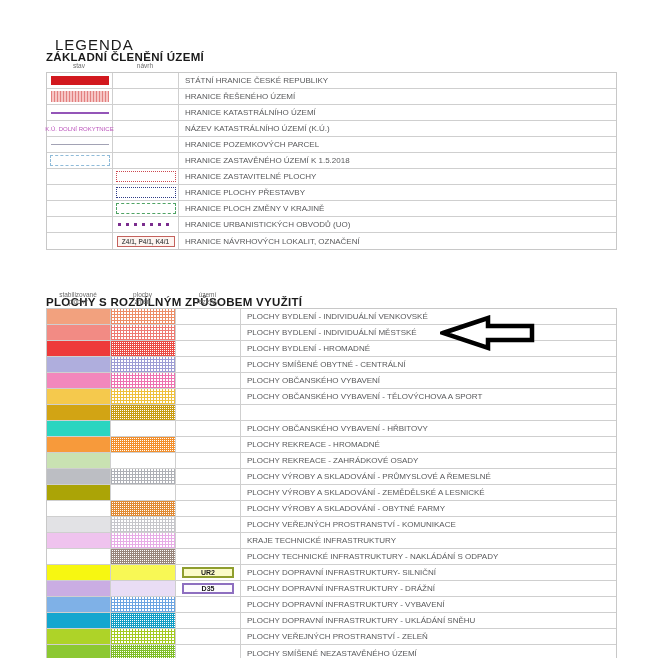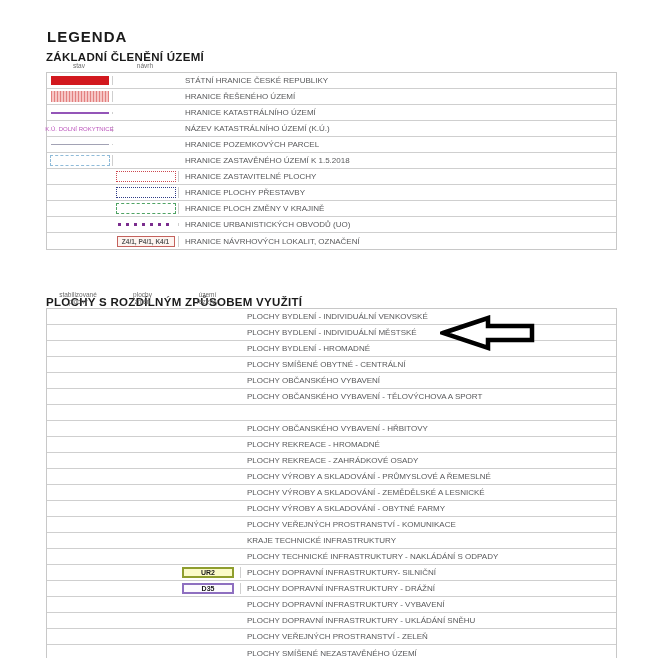--- a/index.html
+++ b/index.html
@@ -1,22 +1,22 @@
 <!DOCTYPE html>
 <html><head>
 <meta charset="utf-8">
 <style>
   html,body{margin:0;padding:0;background:#ffffff;}
   .page{
     position:relative;width:653px;height:658px;background:#ffffff;overflow:hidden;
     font-family:"Liberation Sans", sans-serif;color:#58595b;
   }
   .page-title{
-    position:absolute;left:43px;top:24px;margin:4px;
-    font-size:15px;font-weight:bold;color:#1a1a1a;letter-spacing:1px;
+    position:absolute;left:43px;top:24px;margin:12px;
+    font-size:15px;font-weight:normal;color:#1a1a1a;letter-spacing:1px;
   }
   .sec-title{
     position:absolute;left:46px;width:571px;text-align:left;
     font-size:11.5px;font-weight:bold;color:#1a1a1a;letter-spacing:.3px;
   }
   #t1-title{top:51px;}
   #t2-title{top:296px;}
   .hdr-row{position:absolute;left:46px;display:flex;}
   #t1-headers{top:62px;}
   #t2-headers{top:291px;}
@@ -24,21 +24,21 @@
   #t1-headers .hcol{width:66px;}
   #t2-headers .hcol:nth-child(1){width:64px;}
   #t2-headers .hcol:nth-child(2){width:65px;}
   #t2-headers .hcol:nth-child(3){width:65px;}
   .grid{
     position:absolute;left:46px;width:571px;
     border:1px solid #c8c8c8;box-sizing:border-box;background:#fff;
   }
   #t1-grid{top:72px;}
   #t2-grid{top:308px;}
-  .grow{display:flex;height:16px;box-sizing:border-box;border-bottom:1px solid #cfcfcf;align-items:center;}
+  .grow{display:flex;height:16px;box-sizing:border-box;border-bottom:1px solid #cfcfcf;}
   .grow:last-child{border-bottom:none;}
   .cell{box-sizing:border-box;border-right:1px solid #cfcfcf;position:relative;
         display:flex;align-items:center;justify-content:center;}
   .t1c1,.t1c2{width:66px;}
   .t2c1{width:64px;}.t2c2,.t2c3{width:65px;}
   .lblc{flex:1;border-right:none;justify-content:flex-start;padding-left:6px;
         font-size:8px;color:#58595b;white-space:nowrap;overflow:hidden;}
   .sym-bar{width:58px;}
   .sym-rect{width:60px;height:11px;box-sizing:border-box;background:#fff;}
   .sym-dots{width:56px;height:3px;}

